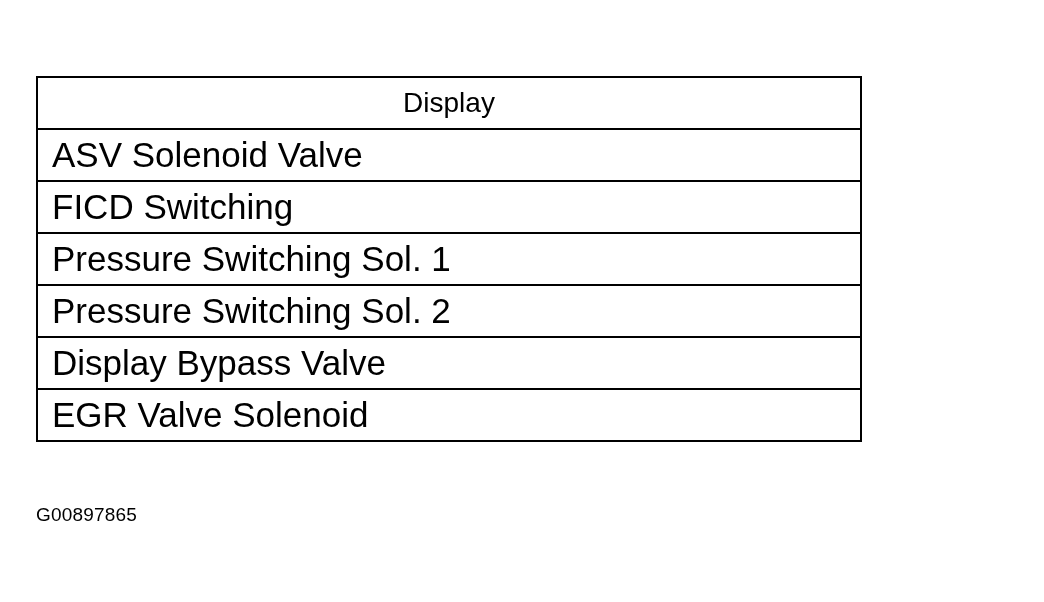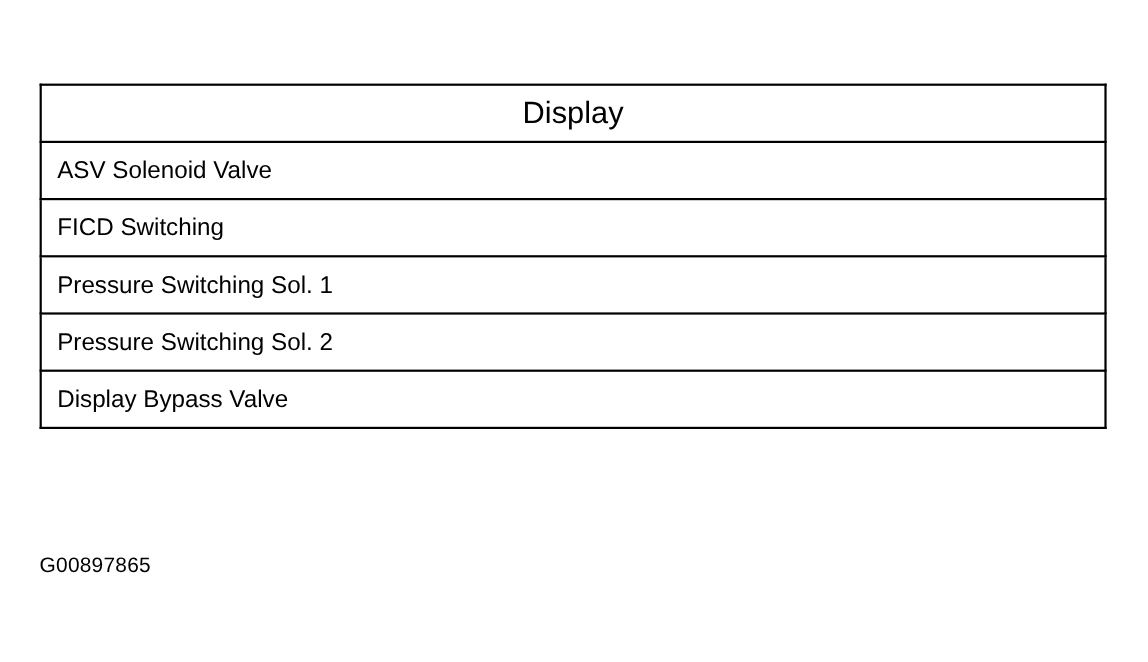--- a/index.html
+++ b/index.html
@@ -19,32 +19,32 @@
     position: absolute;
     top: 0;
     left: 0;
     width: 1044px;
     height: 602px;
   }
   .table-wrap {
     position: absolute;
     left: 36px;
     top: 76px;
-    width: 970px;
+    width: 826px;
   }
   table.display-table {
     border-collapse: collapse;
     width: 100%;
     table-layout: fixed;
   }
   table.display-table td {
     border: 2px solid #000000;
     height: 50px;
     padding: 0 0 0 14px;
-    font-size: 22px;
+    font-size: 35px;
     line-height: 50px;
     white-space: nowrap;
     overflow: hidden;
   }
   table.display-table td.header-cell {
     text-align: center;
     padding: 0;
     font-size: 28px;
   }
   .caption {
@@ -74,19 +74,22 @@
         </tr>
         <tr>
           <td>Pressure Switching Sol. 1</td>
         </tr>
         <tr>
           <td>Pressure Switching Sol. 2</td>
         </tr>
         <tr>
           <td>Display Bypass Valve</td>
         </tr>
+        <tr>
+          <td>EGR Valve Solenoid</td>
+        </tr>
       </tbody>
     </table>
   </div>
 
   <div class="caption">G00897865</div>
 
 </div>
 
 </body></html>

